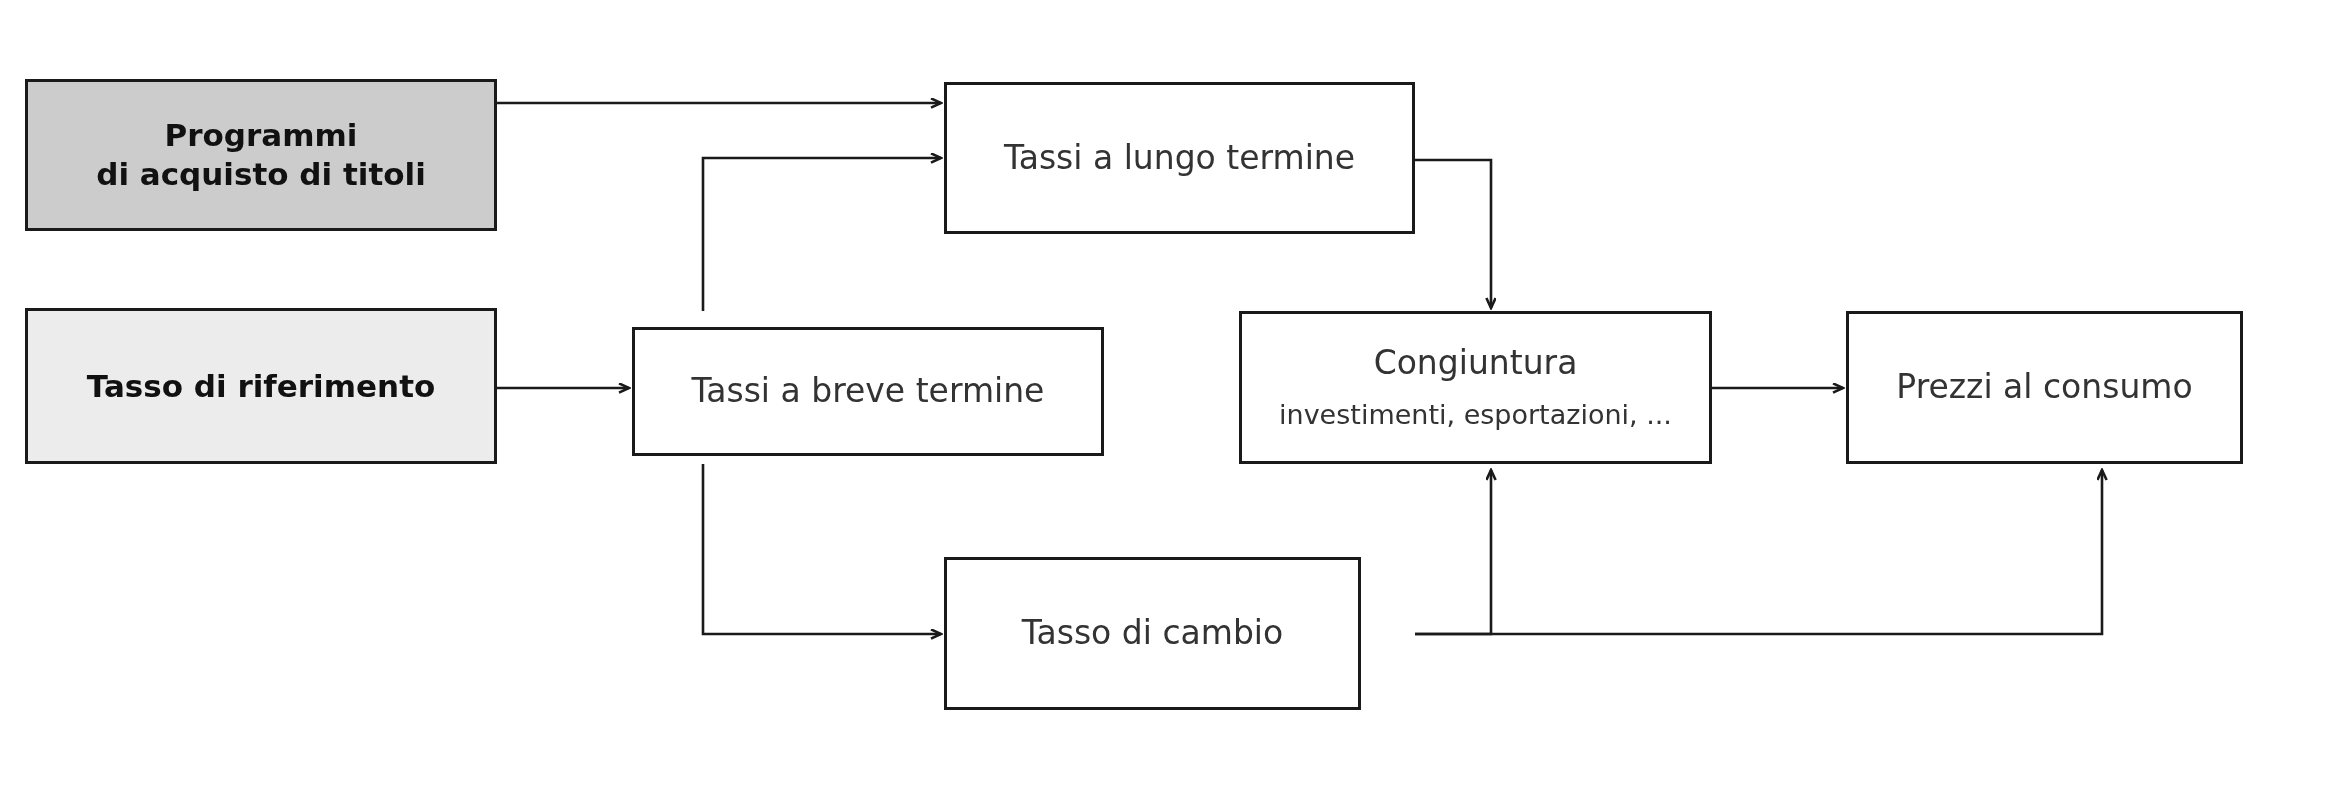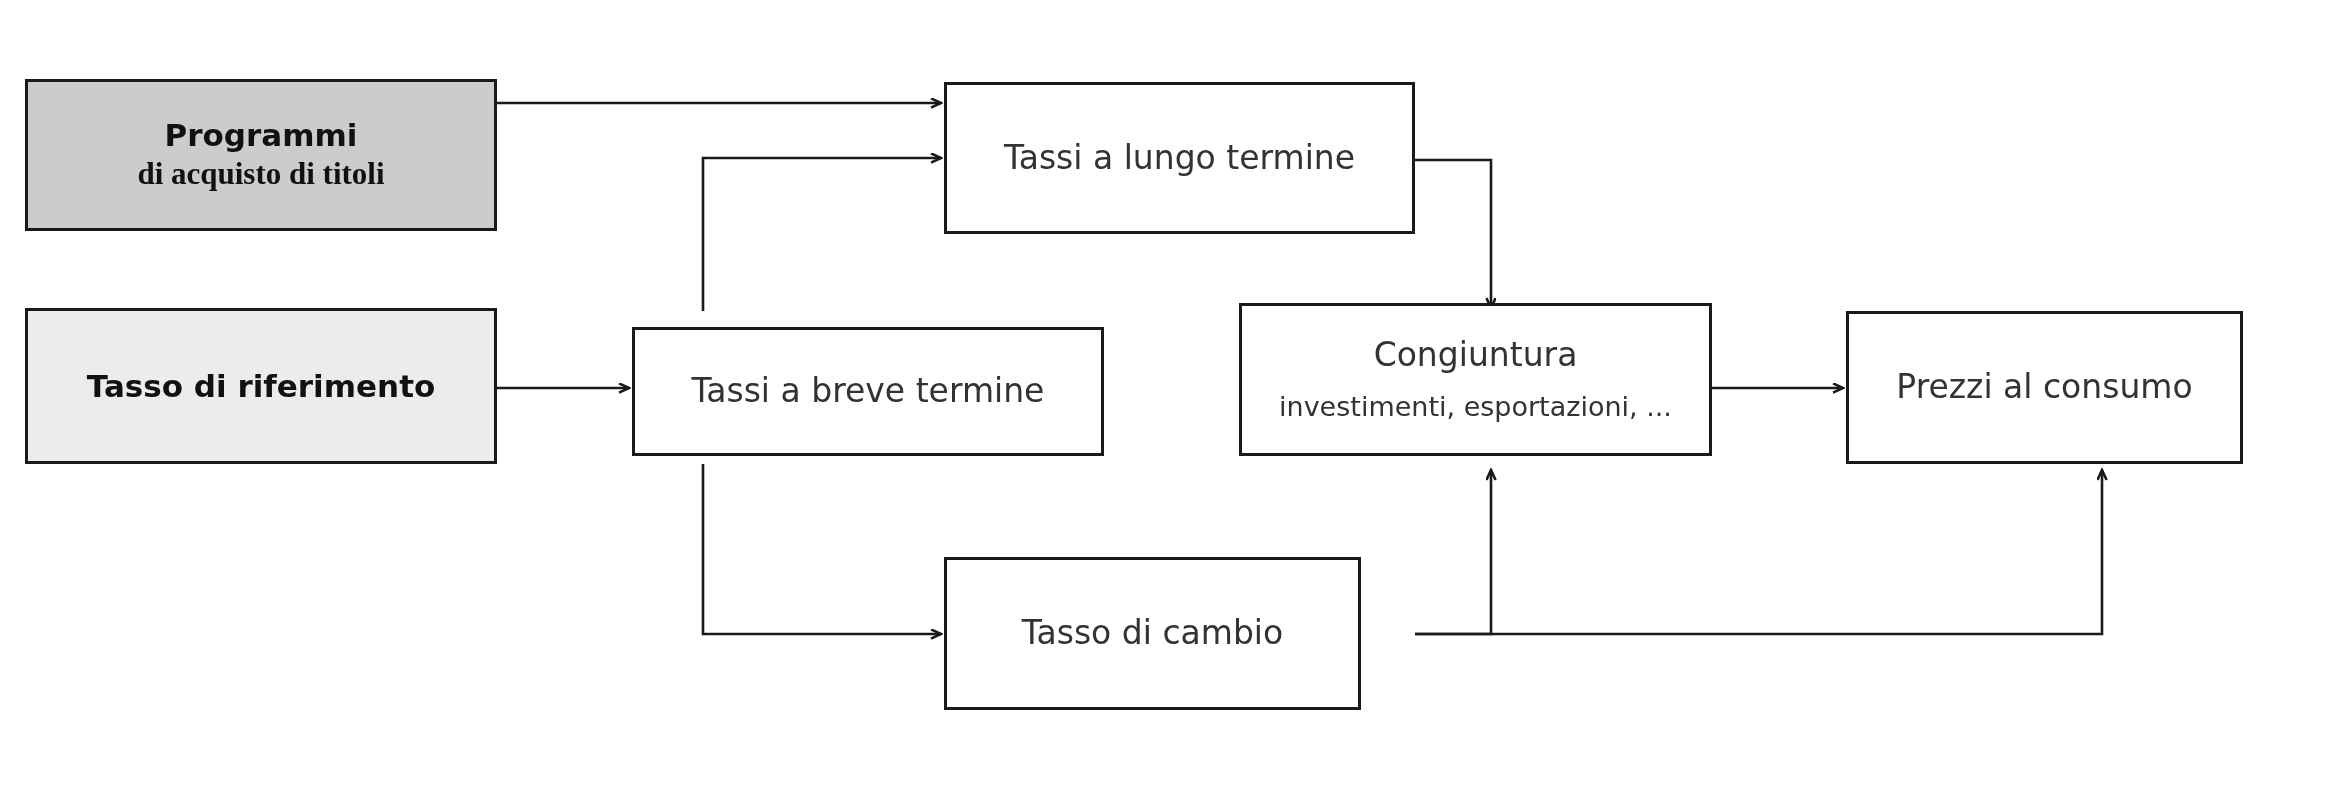--- a/index.html
+++ b/index.html
@@ -56,41 +56,40 @@
     font-weight: 400;
     margin-top: 16px;
   }
   .node-shaded .label {
     color: #111111;
     font-size: 31px;
     font-weight: 700;
   }
   .node-shaded .label + .label {
     margin-top: 2px;
-    font-family: Liberation Serif, serif;
   }
 
   
   #node-programmi-acquisto-titoli {
     left: 25px; top: 79px; width: 472px; height: 152px;
     background: #cccccc;
   }
   #node-tasso-riferimento {
     left: 25px; top: 308px; width: 472px; height: 156px;
     background: #ececec;
     text-align: right;
   }
   #node-tassi-lungo-termine {
     left: 944px; top: 82px; width: 471px; height: 152px;
   }
   #node-tassi-breve-termine {
     left: 632px; top: 327px; width: 472px; height: 129px;
   }
   #node-congiuntura {
-    left: 1239px; top: 303px; width: 473px; height: 153px;
+    left: 1239px; top: 311px; width: 473px; height: 153px;
   }
   #node-prezzi-consumo {
     left: 1846px; top: 311px; width: 397px; height: 153px;
   }
   #node-tasso-cambio {
     left: 944px; top: 557px; width: 417px; height: 153px;
   }
 </style>
 </head>
 <body>

